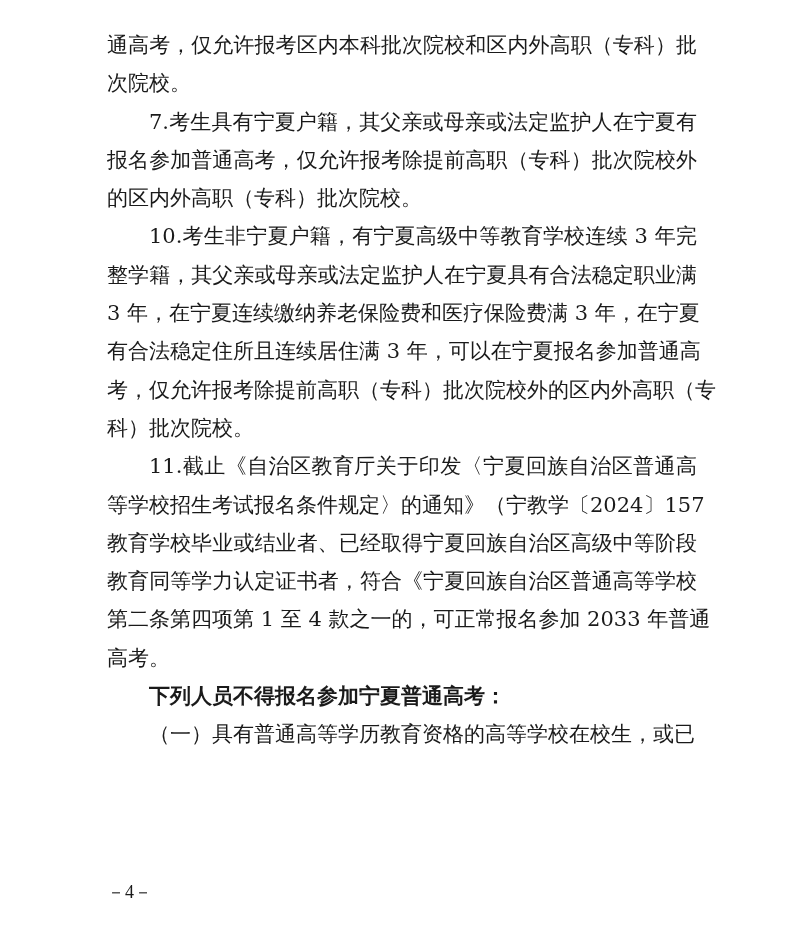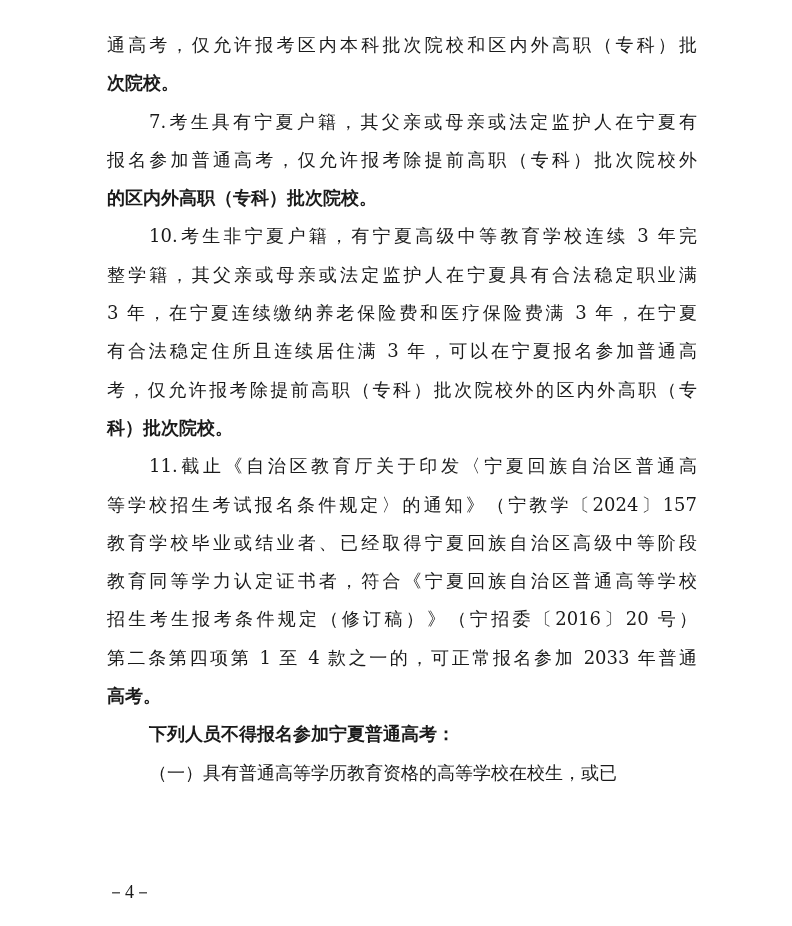--- a/index.html
+++ b/index.html
@@ -1,27 +1,27 @@
 <!DOCTYPE html>
 <html><head>
   <meta charset="utf-8">
   <style>
     html, body { margin: 0; padding: 0; background: #ffffff; }
     body { width: 792px; height: 926px; position: relative; overflow: hidden; }
     .page {
       position: absolute; left: 107px; top: 26px; width: 590px;
       font-family: "DejaVu Serif", "Liberation Serif", serif;
-      font-size: 18px; color: #1a1a1a;
+      font-size: 21px; color: #1a1a1a;
     }
     .line {
       height: 38.3px; line-height: 38.3px; white-space: nowrap;
       text-align: justify; text-align-last: justify;
       letter-spacing: 0px;
     }
-    .line.last { text-align-last: left; font-weight: bold; }
+    .line.last { text-align-last: left; }
     .line.indent { padding-left: 42px; }
     .line.bold { font-weight: bold; text-align-last: left; font-family: Liberation Sans, sans-serif; }
     .line.sub { padding-left: 42px; text-align-last: left; }
     .footer {
       position: absolute; left: 107px; top: 880px;
       font-family: "Liberation Serif", serif; font-size: 18px; color: #1a1a1a;
     }
   </style>
 </head>
 <body>
@@ -35,20 +35,19 @@
   <div class="line indent">10.考生非宁夏户籍，有宁夏高级中等教育学校连续 3 年完</div>
   <div class="line">整学籍，其父亲或母亲或法定监护人在宁夏具有合法稳定职业满</div>
   <div class="line">3 年，在宁夏连续缴纳养老保险费和医疗保险费满 3 年，在宁夏</div>
   <div class="line">有合法稳定住所且连续居住满 3 年，可以在宁夏报名参加普通高</div>
   <div class="line">考，仅允许报考除提前高职（专科）批次院校外的区内外高职（专</div>
   <div class="line last">科）批次院校。</div>
   <div class="line indent">11.截止《自治区教育厅关于印发〈宁夏回族自治区普通高</div>
   <div class="line">等学校招生考试报名条件规定〉的通知》（宁教学〔2024〕157</div>
   <div class="line">教育学校毕业或结业者、已经取得宁夏回族自治区高级中等阶段</div>
   <div class="line">教育同等学力认定证书者，符合《宁夏回族自治区普通高等学校</div>
-  <div class="line">招生考生报考条件规定（修订稿）》（宁招委〔2016〕20 号）</div>
   <div class="line">第二条第四项第 1 至 4 款之一的，可正常报名参加 2033 年普通</div>
   <div class="line last">高考。</div>
   <div class="line indent bold">下列人员不得报名参加宁夏普通高考：</div>
   <div class="line sub">（一）具有普通高等学历教育资格的高等学校在校生，或已</div>
 </div>
 
 <div class="footer">－4－</div>
 
 </body></html>

